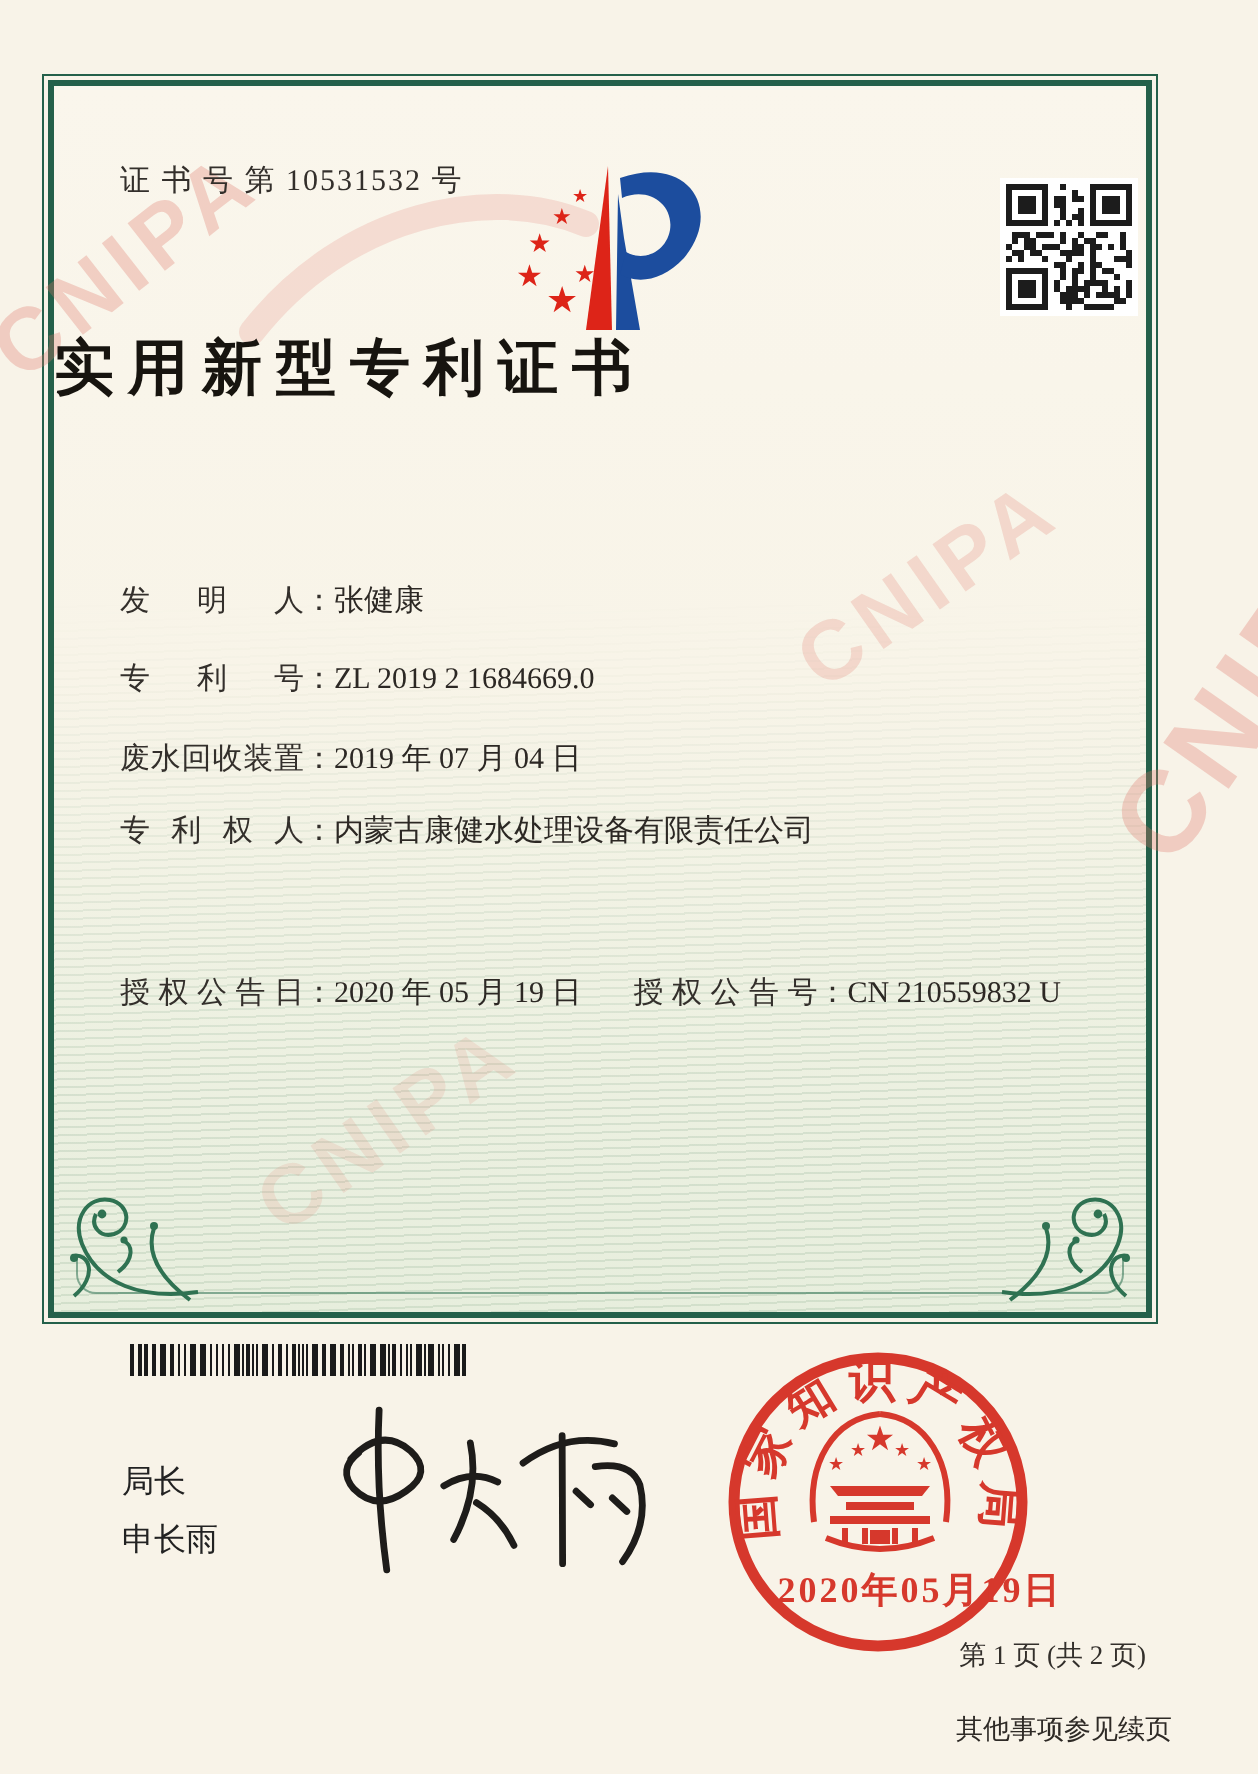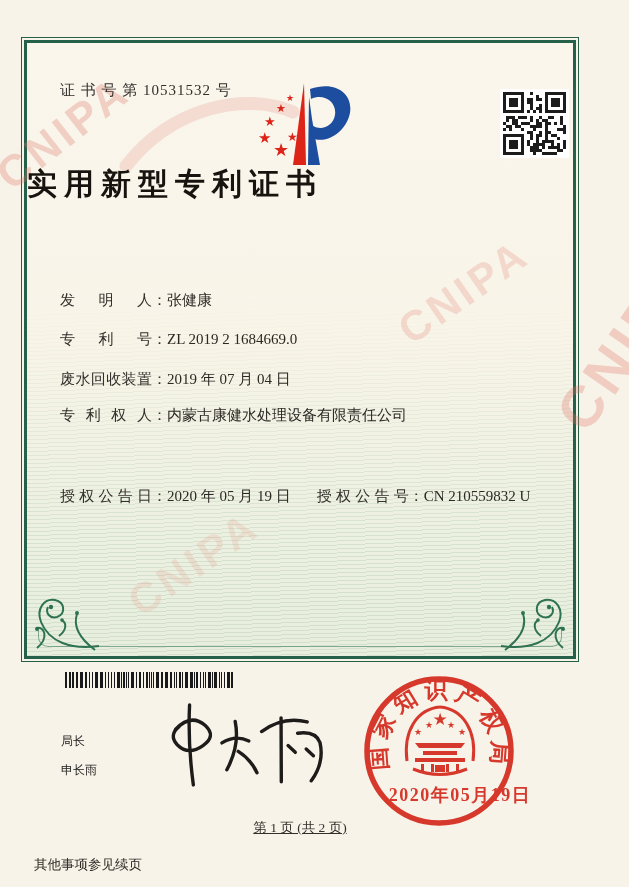--- a/index.html
+++ b/index.html
@@ -50,25 +50,25 @@
   .flabel{display:inline-block;width:92px;text-align:justify;text-align-last:justify;vertical-align:top;}
   .fvalue{color:#2c2824;}
   .fvalue.wrap{display:inline-block;white-space:normal;width:402px;vertical-align:top;line-height:21px;}
   .grant2{margin-left:26px;}
   .paras{position:absolute;left:33px;top:470px;width:494px;z-index:2;}
   .paras p{
     margin:0;font-size:14px;line-height:19px;text-align:justify;
     text-indent:2em;color:#3a352f;
   }
   .barcode{position:absolute;left:38px;top:629px;z-index:2;}
-  .director{position:absolute;left:34px;top:684px;font-size:12px;line-height:29px;z-index:2;color:#222;}
+  .director{position:absolute;left:34px;top:684px;font-size:16px;line-height:29px;z-index:2;color:#222;}
   .autograph{position:absolute;left:131px;top:652px;z-index:3;transform:rotate(-2deg);}
   .seal{position:absolute;left:336px;top:618px;z-index:3;}
-  .pagenum{position:absolute;left:0;top:776px;width:100%;text-align:center;font-size:13.5px;z-index:2;text-decoration:underline;}
-  .note{position:absolute;left:34px;top:856px;width:552px;text-align:left;font-size:13.5px;color:#2e2a26;}
+  .pagenum{position:absolute;left:0;top:776px;width:100%;text-align:right;font-size:13.5px;z-index:2;}
+  .note{position:absolute;left:34px;top:856px;width:552px;text-align:right;font-size:13.5px;color:#2e2a26;}
 </style>
 </head>
 <body>
 
 <div class="wm wm1">CNIPA</div>
 <div class="wm wm2">CNIPA</div>
 <div class="wm wm3">CNIPA</div>
 <div class="wm wm4">CNIPA</div>
 <svg class="swoosh" width="190" height="95" viewBox="0 0 190 95">
   <path d="M8,82 C55,22 128,8 175,28" fill="none" stroke="rgba(224,122,108,.20)" stroke-width="13" stroke-linecap="round"></path>

